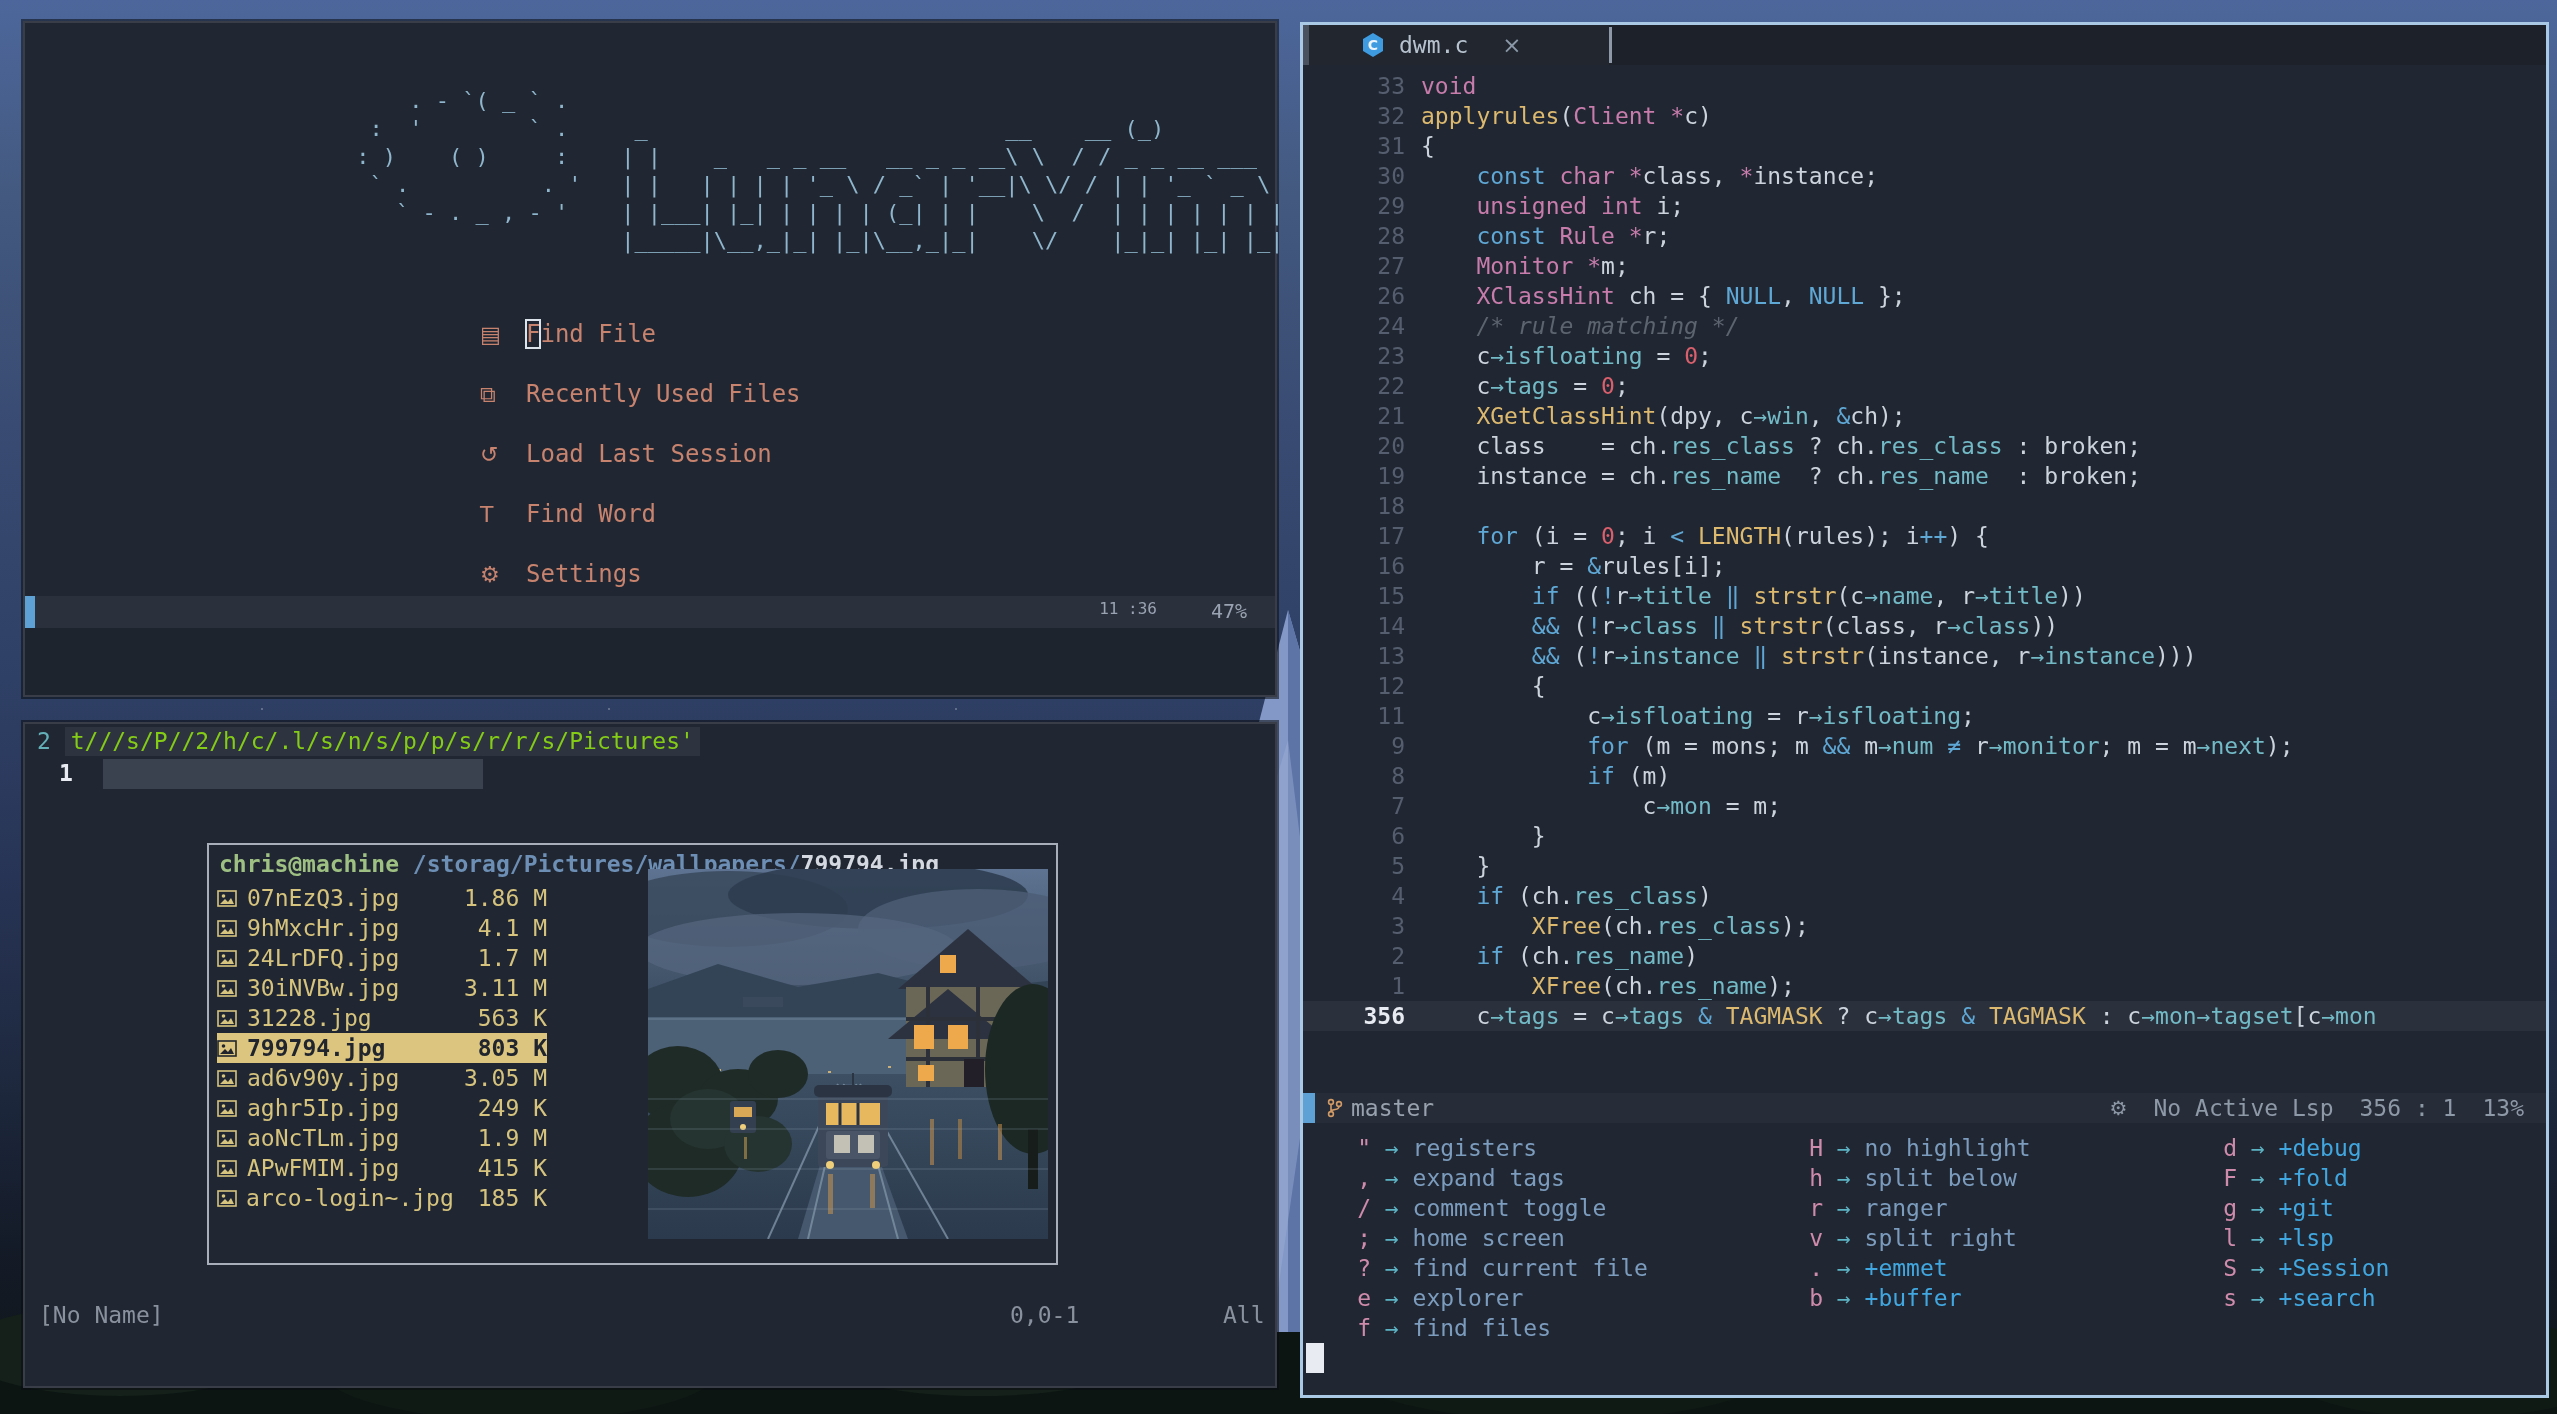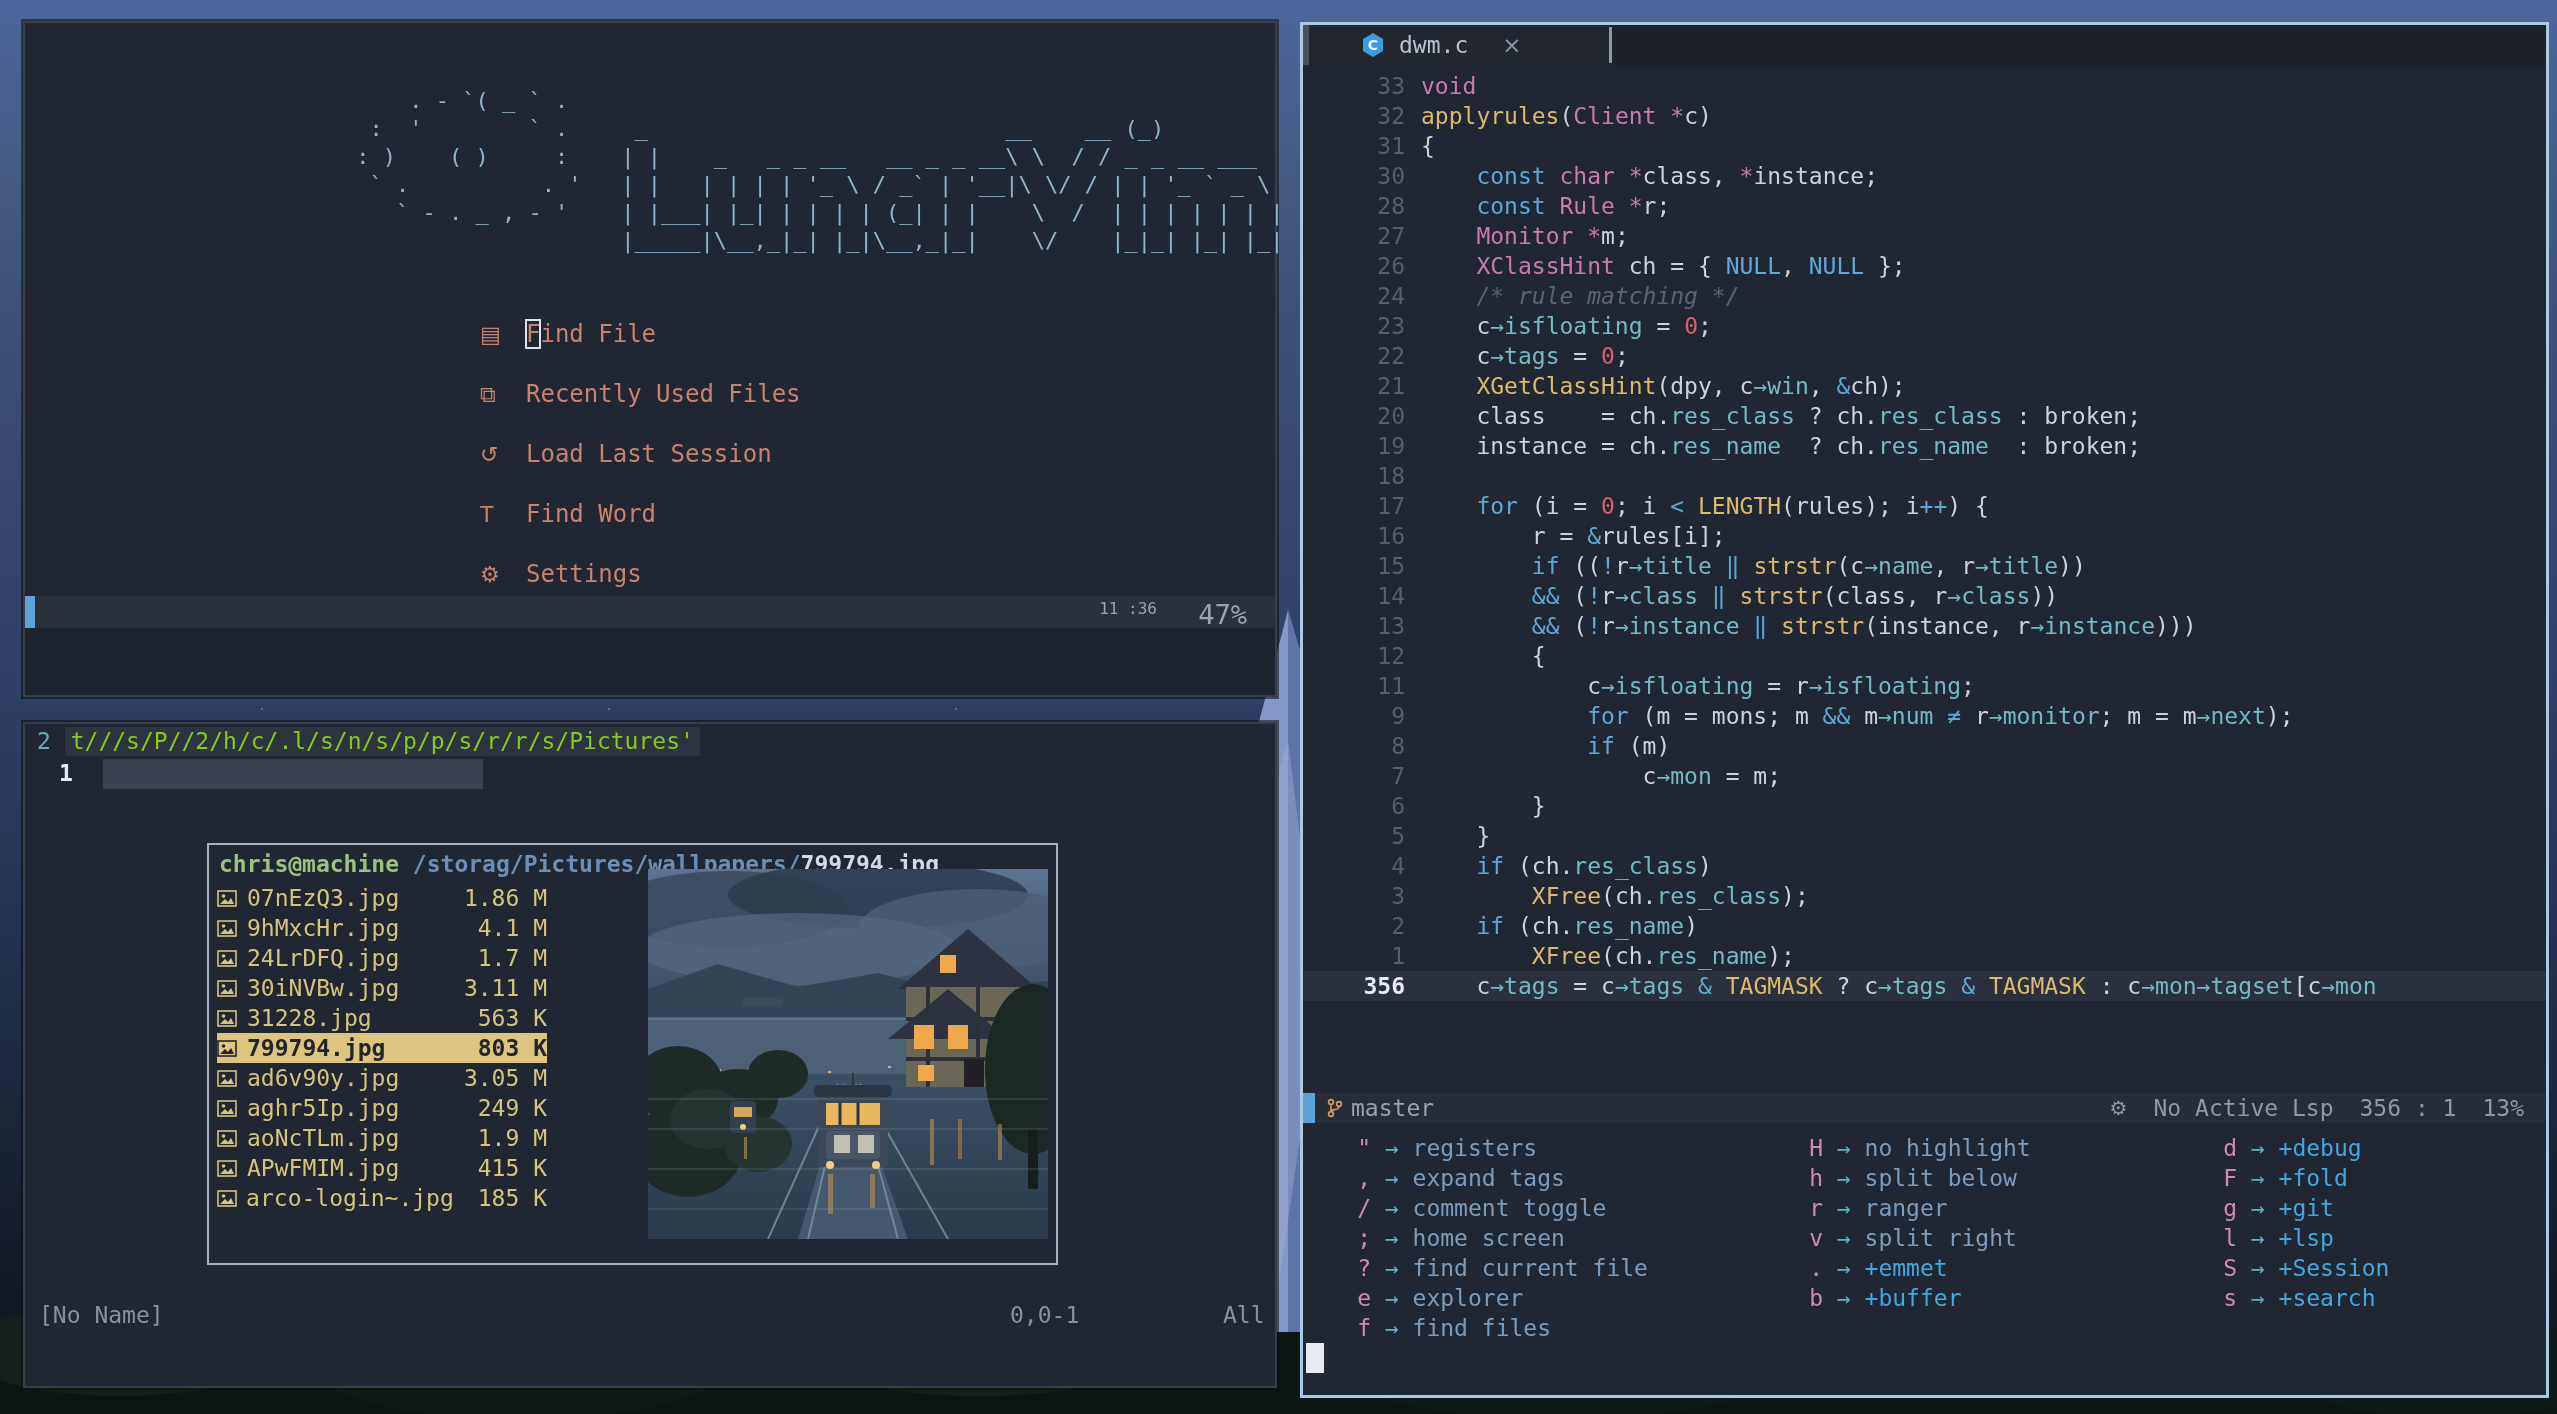--- a/index.html
+++ b/index.html
@@ -26,21 +26,21 @@
   .dash{left:23px;top:21px;width:1254px;height:676px;}
   .dash-art{margin:64px 0 0 318px;color:#8fb6cc;font-size:22px;line-height:28px;white-space:pre;}
   .dash-menu{margin:64px 0 0 455px;}
   .mi{display:flex;align-items:center;height:30px;margin-bottom:30px;color:#c8836f;font-size:24px;}
   .mi-icon{width:30px;font-family:"DejaVu Sans",sans-serif;font-size:22px;}
   .mi-label{margin-left:16px;white-space:pre;}
   .cursor-cell{outline:2px solid #dde3ea;outline-offset:-1px;}
   .dash-bar{position:absolute;left:0;right:0;bottom:67px;height:32px;background:#2a303c;}
   .dash-bar .blk{position:absolute;left:0;top:0;bottom:0;width:10px;background:#5ea1d4;}
   .dash-bar .pos{position:absolute;right:118px;top:3px;color:#9aa3b2;font-size:16px;}
-  .dash-bar .pct{position:absolute;right:28px;top:3px;color:#9aa3b2;font-size:27px;}
+  .dash-bar .pct{position:absolute;right:28px;top:3px;color:#9aa3b2;font-size:20px;}
   .dash-below{position:absolute;left:0;right:0;bottom:0;height:67px;background:#1e242d;}
   
   .expl{left:23px;top:722px;width:1254px;height:666px;font-size:23px;}
   .cmd-row{position:absolute;left:12px;top:4px;height:30px;white-space:pre;}
   .cmd-num{color:#63b0b8;}
   .cmd-text{color:#84cc16;font-weight:normal;background:#2d333f;padding:1px 6px 2px 6px;}
   .l1-num{position:absolute;left:34px;top:36px;color:#e8ecf2;font-weight:bold;}
   .l1-sel{position:absolute;left:78px;top:35px;width:380px;height:30px;background:#3a4250;}
   .popup{position:absolute;left:182px;top:119px;width:847px;height:418px;border:2px solid #a8afba;background:#212732;}
   .pop-title{position:absolute;left:10px;top:6px;white-space:pre;font-weight:bold;}
@@ -399,20 +399,21 @@
       <span class="cls">×</span>
     </div>
     <div class="tab-sep"></div>
   </div>
 
   <div class="code">
       <div class="cl"><span class="ln">33</span><span class="ct"><span class="s-p">void</span></span></div>
       <div class="cl"><span class="ln">32</span><span class="ct"><span class="s-y">applyrules</span><span class="s-w">(</span><span class="s-p">Client</span><span class="s-w"> </span><span class="s-p">*</span><span class="s-w">c)</span></span></div>
       <div class="cl"><span class="ln">31</span><span class="ct"><span class="s-w">{</span></span></div>
       <div class="cl"><span class="ln">30</span><span class="ct"><span class="s-w">    </span><span class="s-b">const</span><span class="s-w"> </span><span class="s-p">char</span><span class="s-w"> </span><span class="s-p">*</span><span class="s-w">class, </span><span class="s-p">*</span><span class="s-w">instance;</span></span></div>
+      <div class="cl"><span class="ln">29</span><span class="ct"><span class="s-w">    </span><span class="s-p">unsigned</span><span class="s-w"> </span><span class="s-p">int</span><span class="s-w"> i;</span></span></div>
       <div class="cl"><span class="ln">28</span><span class="ct"><span class="s-w">    </span><span class="s-b">const</span><span class="s-w"> </span><span class="s-p">Rule</span><span class="s-w"> </span><span class="s-p">*</span><span class="s-w">r;</span></span></div>
       <div class="cl"><span class="ln">27</span><span class="ct"><span class="s-w">    </span><span class="s-p">Monitor</span><span class="s-w"> </span><span class="s-p">*</span><span class="s-w">m;</span></span></div>
       <div class="cl"><span class="ln">26</span><span class="ct"><span class="s-w">    </span><span class="s-p">XClassHint</span><span class="s-w"> ch = { </span><span class="s-b">NULL</span><span class="s-w">, </span><span class="s-b">NULL</span><span class="s-w"> };</span></span></div>
       <div class="cl"><span class="ln">24</span><span class="ct"><span class="s-w">    </span><span class="s-c">/* rule matching */</span></span></div>
       <div class="cl"><span class="ln">23</span><span class="ct"><span class="s-w">    c</span><span class="s-t">→isfloating</span><span class="s-w"> = </span><span class="s-r">0</span><span class="s-w">;</span></span></div>
       <div class="cl"><span class="ln">22</span><span class="ct"><span class="s-w">    c</span><span class="s-t">→tags</span><span class="s-w"> = </span><span class="s-r">0</span><span class="s-w">;</span></span></div>
       <div class="cl"><span class="ln">21</span><span class="ct"><span class="s-w">    </span><span class="s-y">XGetClassHint</span><span class="s-w">(dpy, c</span><span class="s-t">→win</span><span class="s-w">, </span><span class="s-b">&amp;</span><span class="s-w">ch);</span></span></div>
       <div class="cl"><span class="ln">20</span><span class="ct"><span class="s-w">    class    = ch.</span><span class="s-t">res_class</span><span class="s-w"> ? ch.</span><span class="s-t">res_class</span><span class="s-w"> : broken;</span></span></div>
       <div class="cl"><span class="ln">19</span><span class="ct"><span class="s-w">    instance = ch.</span><span class="s-t">res_name</span><span class="s-w">  ? ch.</span><span class="s-t">res_name</span><span class="s-w">  : broken;</span></span></div>
       <div class="cl"><span class="ln">18</span><span class="ct"></span></div>

